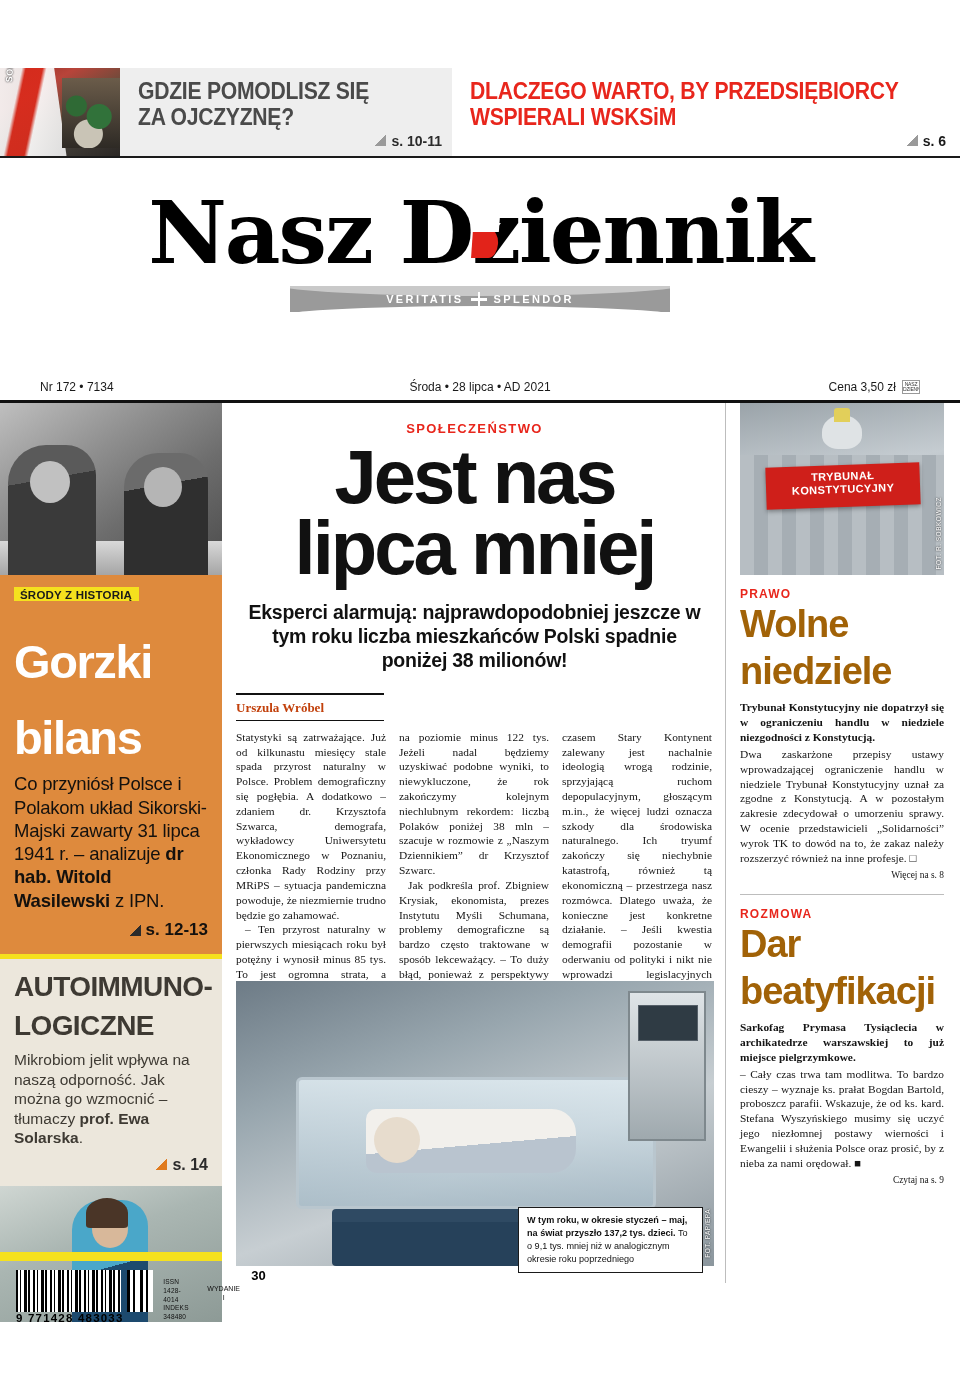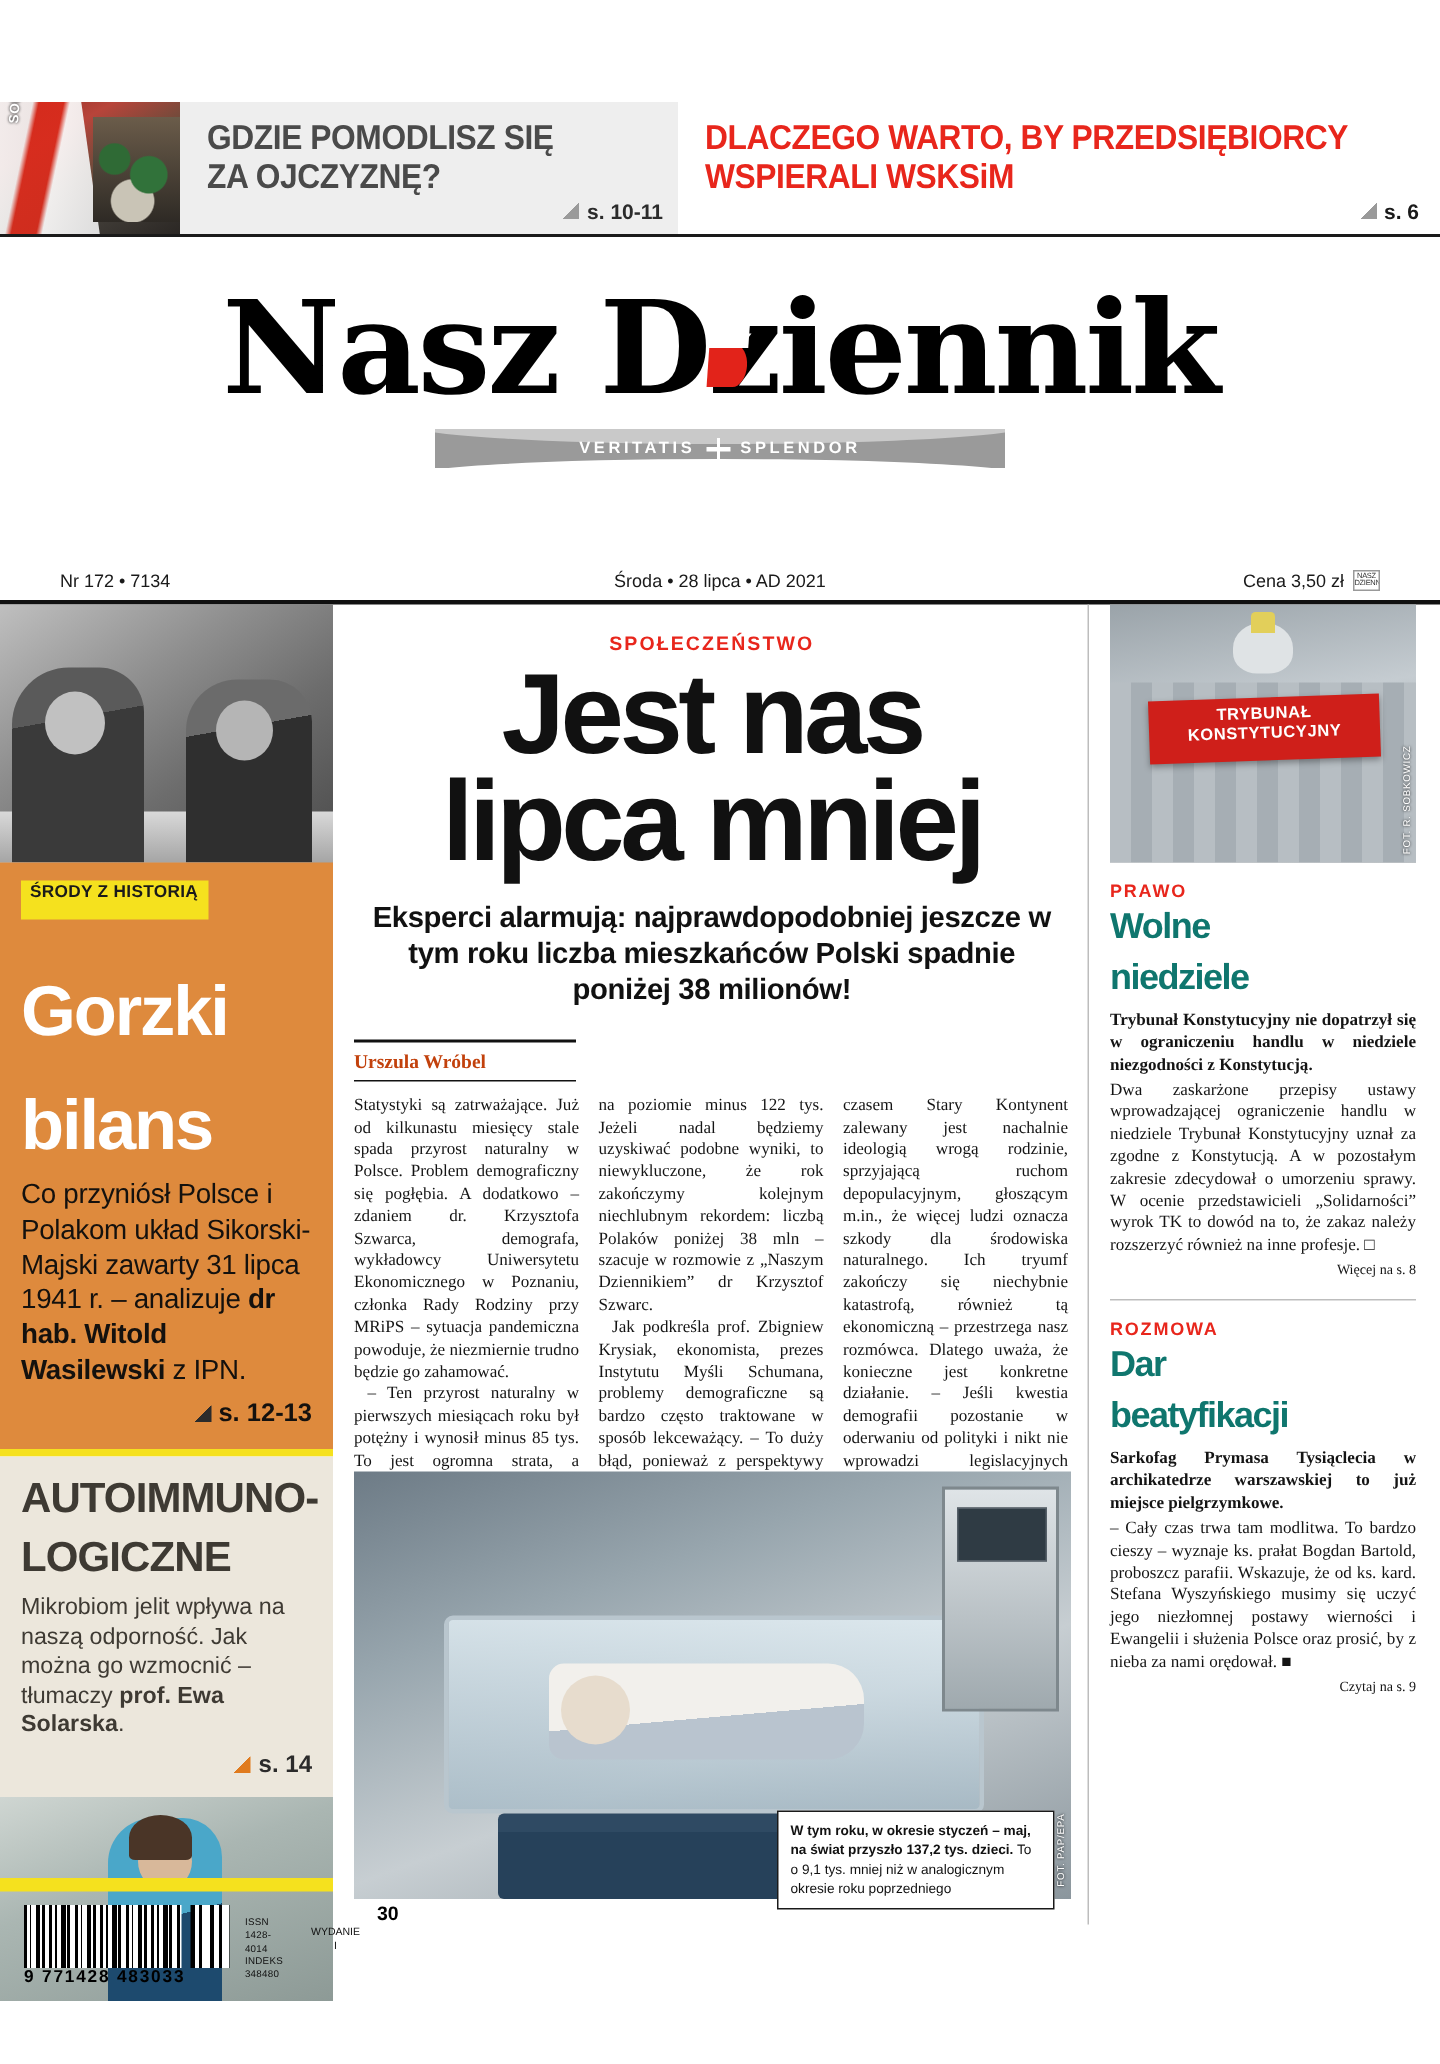--- a/index.html
+++ b/index.html
@@ -140,21 +140,21 @@
     background:#bdb4a8; border-radius:50%; }
   .sb-photo .desk { position:absolute; left:0; bottom:0; width:222px; height:34px;
     background:linear-gradient(180deg,#d9d9d9,#a5a5a5); }
 
   .sb-orange {
     background:#de8a3d; padding:10px 14px 14px 14px; position:relative;
   }
   .kicker-yellow {
     display:inline-block; background:#f5e11e; color:#1a1a1a;
     font-size:11.5px; font-weight:bold; letter-spacing:.2px;
-    padding:2px 7px 12px 6px; margin-bottom:8px;
+    padding:2px 7px 0 6px; margin-bottom:8px;
   }
   .sb-title {
     color:#ffffff; font-size:47px; font-weight:bold; line-height:.95;
     letter-spacing:-1.4px; margin-bottom:12px; font-stretch:condensed;margin-top:31px;
   }
   .sb-lead {
     color:#14110e; font-size:18.5px; line-height:1.26; font-weight:600;
     letter-spacing:-0.2px;
   }
   .sb-lead b { font-weight:800; }
@@ -296,22 +296,22 @@
     color:#fff; font-size:11px; font-weight:bold; text-align:center;
     line-height:1.18; padding-top:5px; letter-spacing:.4px;
     box-shadow:0 2px 4px rgba(0,0,0,.35);
   }
   .r-photo .credit-v { right:2px; bottom:6px; }
   .r-kicker {
     color:#e8261c; font-size:12px; font-weight:bold; letter-spacing:1.2px;
     margin-top:12px; margin-bottom:5px;
   }
   .r-head {
-    font-size:24px; font-weight:bold; line-height:.98; letter-spacing:-1px;
-    color:#0f766e; margin-bottom:10px; font-stretch:condensed;
+    font-size:38px; font-weight:bold; line-height:.98; letter-spacing:-1px;
+    color:#a16207; margin-bottom:10px; font-stretch:condensed;
   }
   .r-body {
     font-family:"Liberation Serif", serif; font-size:11.4px; line-height:1.30;
     text-align:justify; color:#141414;
   }
   .r-body .bold-lead { font-weight:bold; display:block; margin-bottom:2px; }
   .r-jump { display:block; text-align:right; font-size:9.4px; margin-top:3px; }
   .r-rule { height:1px; background:#bdbdbd; margin:13px 0 11px 0; }
 
   

